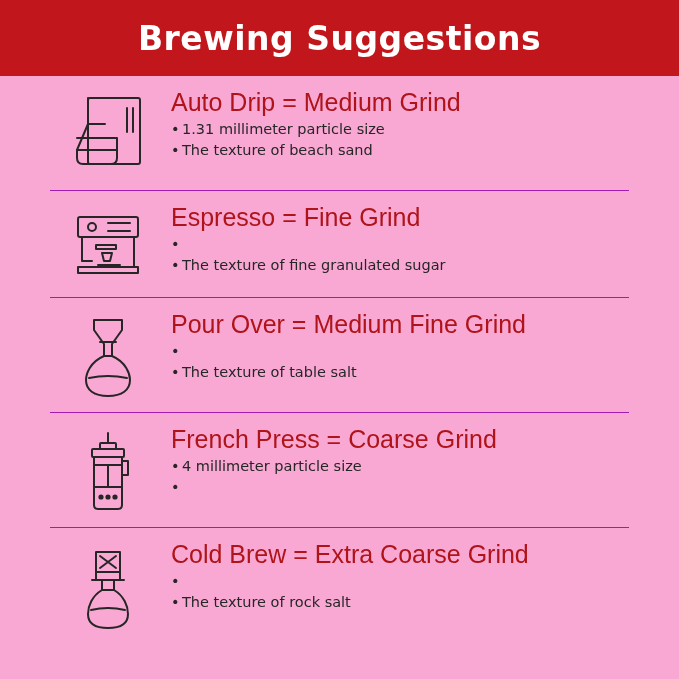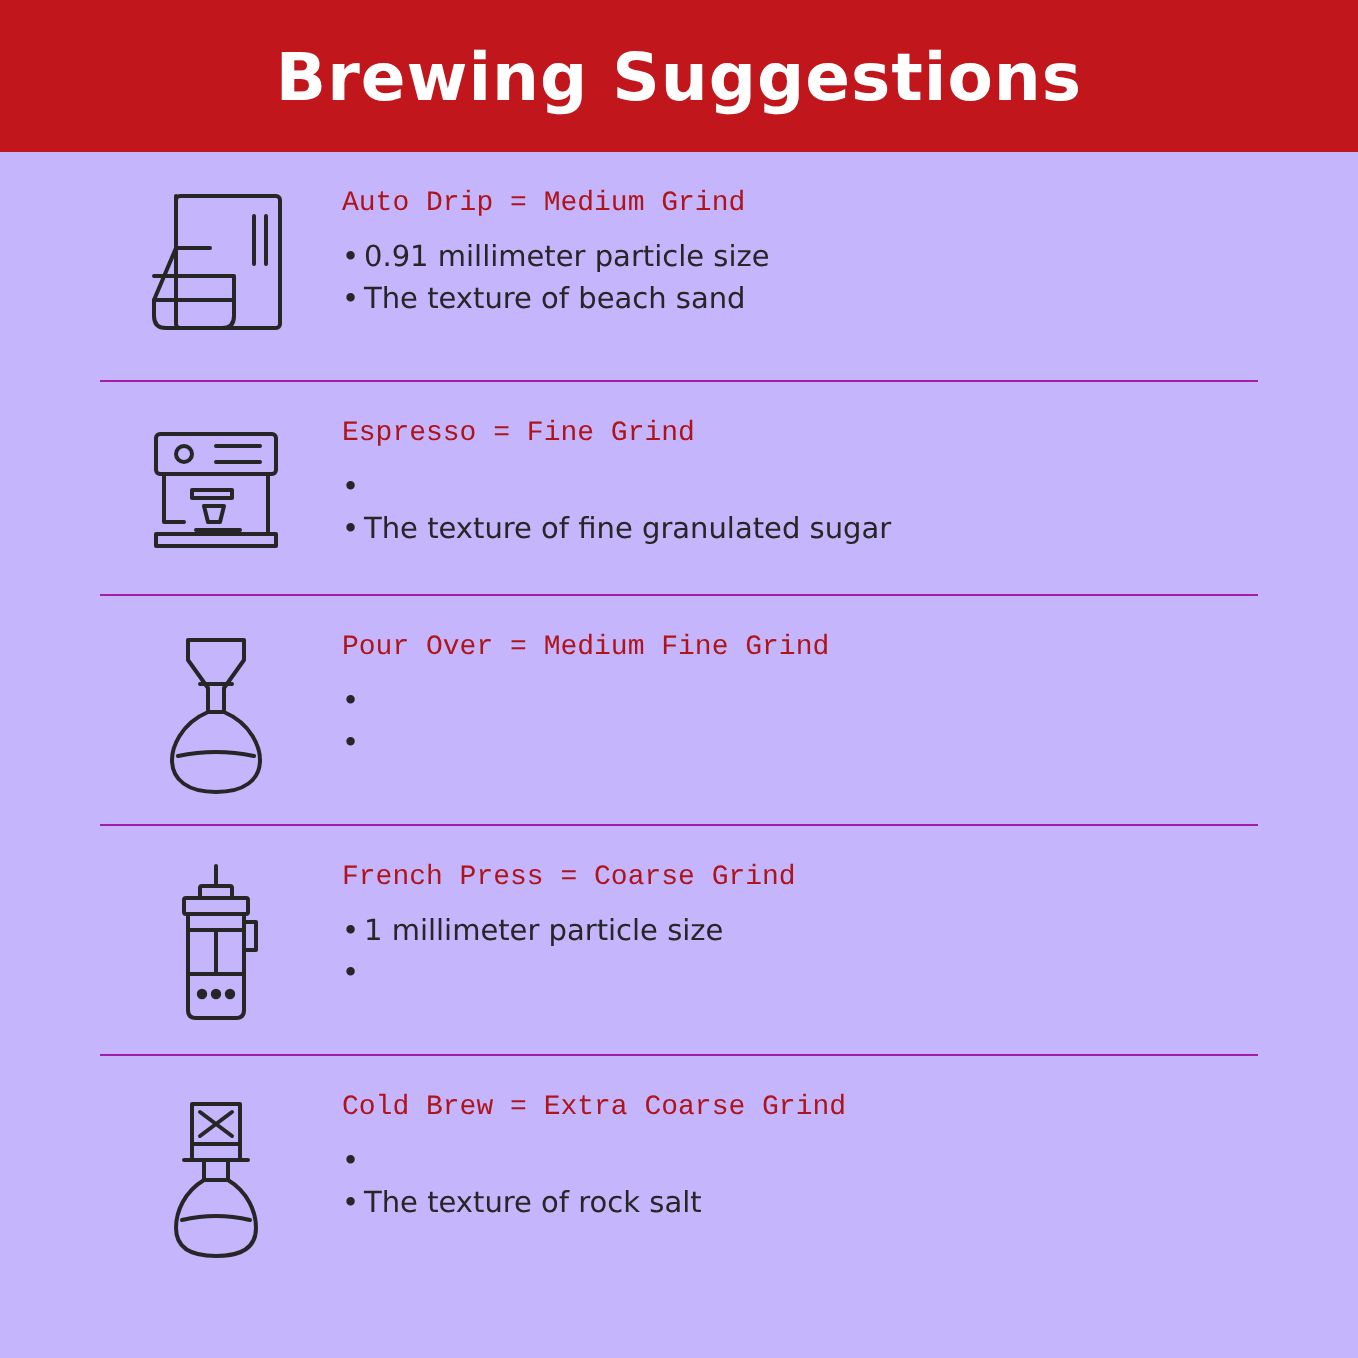--- a/index.html
+++ b/index.html
@@ -10,21 +10,21 @@
     width: 679px;
     height: 679px;
     background: #faf5ef;
     font-family: "DejaVu Sans", sans-serif;
     overflow: hidden;
   }
   .page {
     position: relative;
     width: 679px;
     height: 679px;
-    background: #c4b5fd;
+    background: #f9a8d4;
     box-sizing: border-box;
   }
   .header {
     width: 100%;
     height: 76px;
     background: #c1171c;
     display: flex;
     align-items: center;
     justify-content: center;
   }
@@ -56,24 +56,24 @@
     align-items: flex-start;
     justify-content: center;
     padding-top: 4px;
   }
   .text-cell {
     flex: 1 1 auto;
     padding-left: 6px;
   }
   .row-title {
     color: #ae1419;
-    font-size: 14px;
+    font-size: 25px;
     line-height: 24px;
     margin-bottom: 5px;
-    font-family: Liberation Mono, monospace;
+    font-family: Liberation Sans, sans-serif;
   }
   .bullet {
     color: #262626;
     font-size: 14.5px;
     line-height: 21px;
     display: flex;
     align-items: flex-start;
   }
   .bullet-dot {
     display: inline-block;
@@ -102,21 +102,21 @@
           <line x1="56" y1="14" x2="56" y2="38"></line>
           <line x1="62" y1="14" x2="62" y2="38"></line>
           <path d="M6 56 L46 56"></path>
           <path d="M17 30 L34 30"></path>
         </svg>
       </div>
       <div class="text-cell">
         <div class="row-title">Auto Drip = Medium Grind</div>
         <div class="bullet">
             <span class="bullet-dot">•</span>
-            <span>0.91 millimeter particle size</span>
+            <span>1.31 millimeter particle size</span>
           </div>
         <div class="bullet">
             <span class="bullet-dot">•</span>
             <span>The texture of beach sand</span>
           </div>
       </div>
     </div>
 
     <div class="row">
       <div class="icon-cell">
@@ -153,20 +153,21 @@
           <path d="M20 26 L36 26"></path>
         </svg>
       </div>
       <div class="text-cell">
         <div class="row-title">Pour Over = Medium Fine Grind</div>
         <div class="bullet">
             <span class="bullet-dot">•</span>
           </div>
         <div class="bullet">
             <span class="bullet-dot">•</span>
+            <span>The texture of table salt</span>
           </div>
       </div>
     </div>
 
     <div class="row">
       <div class="icon-cell">
         <svg width="52" height="84" viewBox="0 0 52 84" fill="none" stroke="#262626" stroke-width="2" stroke-linejoin="round" stroke-linecap="round">
           <line x1="26" y1="2" x2="26" y2="12"></line>
           <rect x="18" y="12" width="16" height="6" rx="1"></rect>
           <rect x="10" y="18" width="32" height="8" rx="1"></rect>
@@ -177,21 +178,21 @@
           <circle cx="19" cy="66" r="1.6" fill="#262626"></circle>
           <circle cx="26" cy="66" r="1.6" fill="#262626"></circle>
           <circle cx="33" cy="66" r="1.6" fill="#262626"></circle>
           <path d="M40 30 L46 30 L46 44 L40 44"></path>
         </svg>
       </div>
       <div class="text-cell">
         <div class="row-title">French Press = Coarse Grind</div>
         <div class="bullet">
             <span class="bullet-dot">•</span>
-            <span>1 millimeter particle size</span>
+            <span>4 millimeter particle size</span>
           </div>
         <div class="bullet">
             <span class="bullet-dot">•</span>
           </div>
       </div>
     </div>
 
     <div class="row">
       <div class="icon-cell">
         <svg width="56" height="86" viewBox="0 0 56 86" fill="none" stroke="#262626" stroke-width="2" stroke-linejoin="round" stroke-linecap="round">

